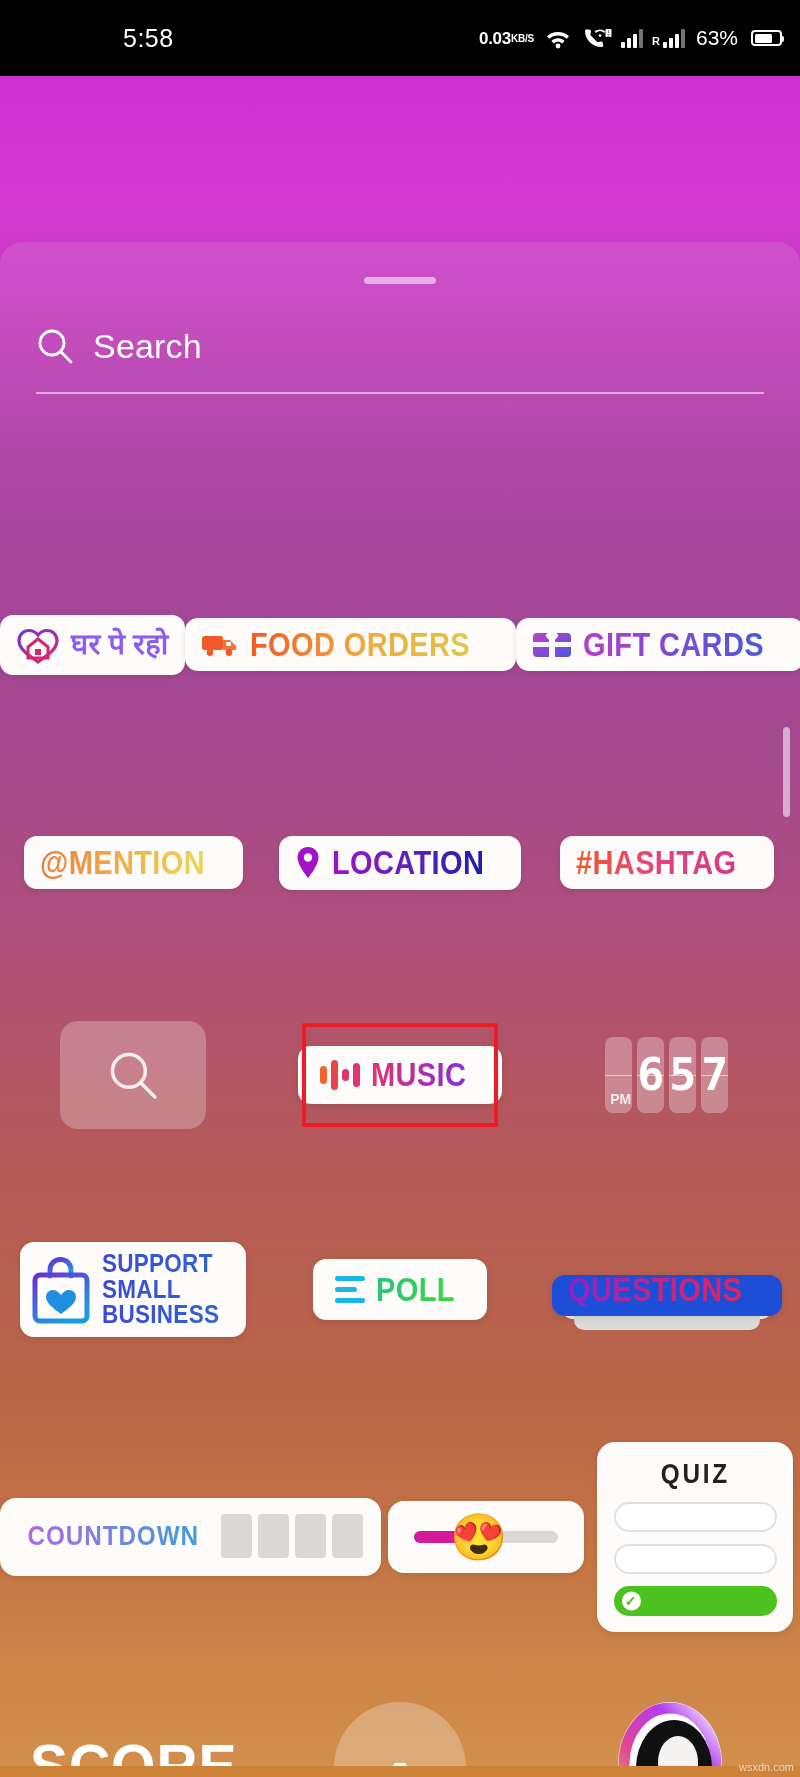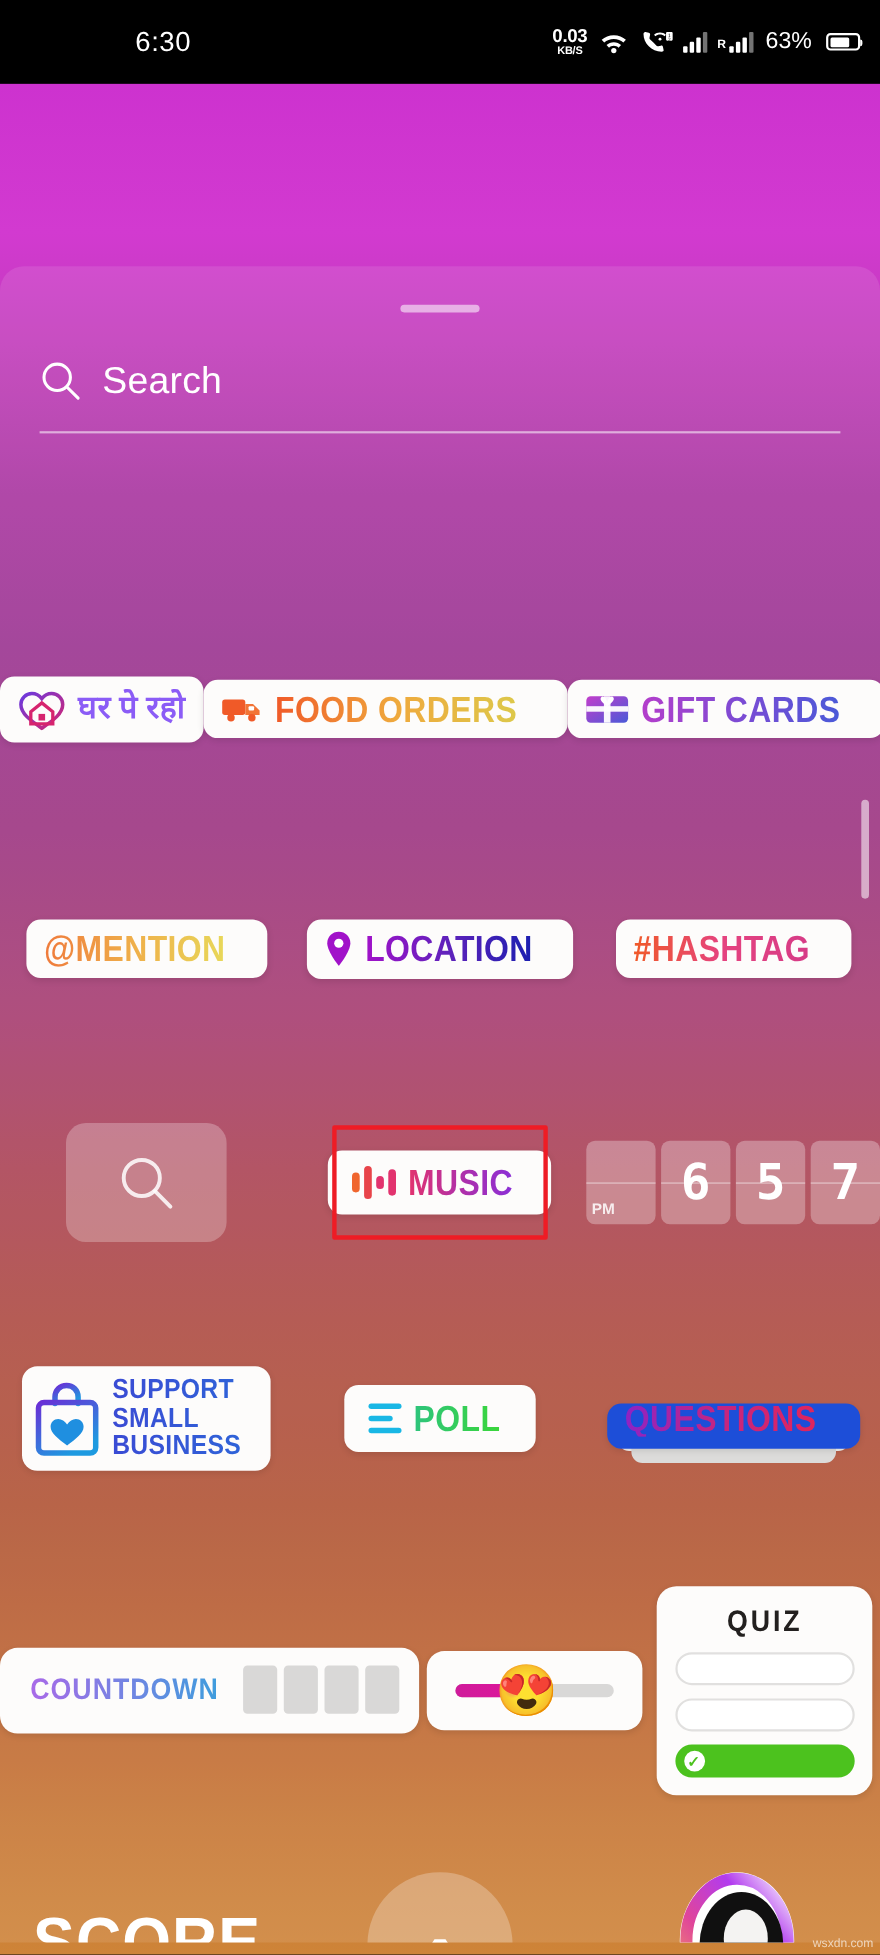--- a/index.html
+++ b/index.html
@@ -40,21 +40,21 @@
   }
   #status-right {
     position: absolute;
     right: 18px;
     display: flex;
     align-items: center;
     gap: 9px;
   }
   .net-speed {
     display: flex;
-    flex-direction: column;
+    flex-direction: row;
     align-items: center;
     line-height: 1;
   }
   .net-speed .val { font-size: 17px; font-weight: bold; letter-spacing: -0.3px;}
   .net-speed .unit { font-size: 10px; font-weight: bold; margin-top: 1px; letter-spacing: -0.2px;}
 
   .sig-bars { display: flex; align-items: flex-end; gap: 2px; height: 20px; }
   .sig-bars i { display:block; width: 4px; background: #fff; border-radius: 1px; }
   .sig-bars i:nth-child(1){height:6px;}
   .sig-bars i:nth-child(2){height:10px;}
@@ -231,21 +231,21 @@
     border-radius: 18px;
     background: rgba(255,255,255,0.26);
     display: flex; align-items: center; justify-content: center;
   }
 
   
   .clock {
     display: flex; gap: 5px; align-items: stretch;
   }
   .clock-digit {
-    width: 63px; height: 76px;
+    width: 27px; height: 76px;
     border-radius: 8px;
     background: rgba(255,255,255,0.30);
     color: #ffffff;
     font-family: "DejaVu Sans Mono", monospace;
     font-size: 45px;
     font-weight: bold;
     display: flex; align-items: center; justify-content: center;
     position: relative;
     line-height: 1;
   }
@@ -410,21 +410,21 @@
     color: rgba(255,255,255,0.65);
     z-index: 60;
   }
 </style>
 </head>
 <body>
 
 <div id="screen">
 
   <div id="status-bar">
-    <div id="status-time">6:30</div>
+    <div id="status-time">5:58</div>
     <div id="status-right">
 
       <div class="net-speed">
         <div class="val">0.03</div>
         <div class="unit">KB/S</div>
       </div>
 
       <svg width="30" height="24" viewBox="0 0 30 24">
         <path d="M15 6c4.3 0 8.2 1.6 11 4.2l-2.3 2.5C21.4 10.6 18.4 9.4 15 9.4S8.6 10.6 6.3 12.7L4 10.2C6.8 7.6 10.7 6 15 6z" fill="#fff"></path>
         <path d="M15 12.3c2.6 0 4.9 1 6.6 2.6l-2.3 2.5c-1.1-1-2.6-1.7-4.3-1.7s-3.2.7-4.3 1.7l-2.3-2.5c1.7-1.6 4-2.6 6.6-2.6z" fill="#fff"></path>

